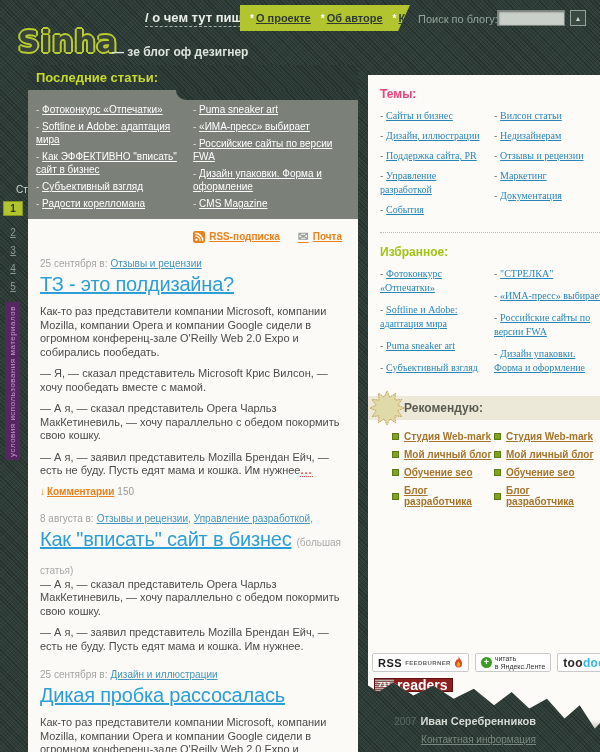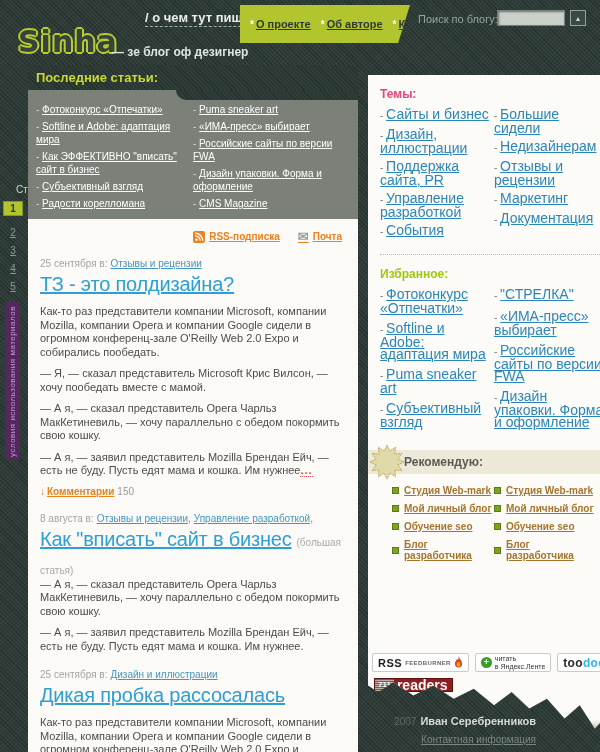--- a/index.html
+++ b/index.html
@@ -7,21 +7,21 @@
   #page{position:relative;width:600px;height:752px;overflow:hidden;
     font-family:"Liberation Sans",sans-serif;
     background-color:#303e39;
     background-image:
       repeating-linear-gradient(45deg, rgba(0,0,0,.22) 0 1px, transparent 1px 3px),
       repeating-linear-gradient(135deg, rgba(255,255,255,.03) 0 1px, transparent 1px 3px);}
   a{cursor:pointer;}
   
   .about-link{position:absolute;left:145px;top:10px;color:#e9eee9;font-size:13px;font-weight:bold;
     text-decoration:none;border-bottom:1px dashed #9fb0a8;padding-bottom:1px;}
-  .nav-flag{position:absolute;left:240px;top:5px;height:38px;width:170px;background:#b2c52e;
+  .nav-flag{position:absolute;left:240px;top:5px;height:26px;width:170px;background:#b2c52e;
     clip-path:polygon(0 0,100% 0,93% 100%,0 100%);display:flex;align-items:center;
     padding:0 16px 0 10px;gap:10px;}
   .nav-link{color:#2e3a33;font-size:11px;font-weight:bold;text-decoration:underline;white-space:nowrap;}
   .nav-star{color:#fff;text-decoration:none;display:inline-block;margin-right:2px;font-size:10px;}
   .search-label{position:absolute;left:418px;top:13px;font-size:11px;color:#93a49c;}
   .search-input{position:absolute;left:497px;top:10px;width:68px;height:16px;background:#c9cfc9;
     border:1px solid #76837c;box-shadow:inset 1px 1px 2px rgba(0,0,0,.45);font-size:10px;padding:0 3px;}
   .search-btn{position:absolute;left:570px;top:10px;width:16px;height:16px;background:#3a4a43;
     border:1px solid #94a39b;color:#cfd8d2;font-size:8px;line-height:13px;text-align:center;padding:0;}
   
@@ -86,21 +86,21 @@
   .sidebar{position:absolute;left:368px;top:75px;width:252px;min-height:660px;background:#fcfbf8;
     clip-path:polygon(0 0,100% 0,100% 99.5%,95% 97%,90% 99%,84% 95.5%,78% 97.5%,71% 94.5%,64% 96%,
       57% 93.5%,50% 95.5%,42% 93%,34% 94.5%,26% 92.5%,18% 94%,10% 92%,4% 93.5%,0 92.5%);}
   .sb-title{font-weight:bold;font-size:12px;margin:12px 12px 7px;}
   .t-pink{color:#e8457c;} .t-green{color:#a2c414;}
   .sb-cols{display:flex;padding:0 12px;}
   .sb-col{flex:1;padding-right:4px;}
   .sb-col li{margin-bottom:6px;line-height:12px;}
   .sb-col li::before{content:'- ';color:#777;font-size:10px;}
   .fav .sb-col li{margin-bottom:8px;}
-  .sb-link{color:#2b86b8;font-size:14px;text-decoration:underline;line-height:12px;}
+  .sb-link{color:#2b86b8;font-size:10px;text-decoration:underline;line-height:12px;font-family:Liberation Serif, serif;}
   .dotted-sep{border-bottom:1px dotted #b9b9b9;margin:10px 12px 2px;height:1px;}
   .rec-band{position:relative;background:#ece9d8;height:24px;margin-top:14px;display:flex;
     align-items:center;padding-left:36px;}
   .rec-title{color:#5a5a52;font-weight:bold;font-size:12px;}
   .star-ico{position:absolute;left:1px;top:-6px;width:36px;height:36px;}
   .rec-cols{display:flex;padding:11px 24px 0;}
   .rec-col{flex:1;}
   .rec-col li{display:flex;align-items:center;gap:5px;margin-bottom:7px;}
   .bullet{width:7px;height:7px;background:#7fa31c;border:1px solid #5e7a12;flex:0 0 auto;}
   .rec-link{color:#a5752c;font-size:10px;font-weight:bold;text-decoration:underline;}
@@ -239,21 +239,21 @@
           <ul>
         <li><a class="sb-link">Сайты и бизнес</a></li>
         <li><a class="sb-link">Дизайн, иллюстрации</a></li>
         <li><a class="sb-link">Поддержка сайта, PR</a></li>
         <li><a class="sb-link">Управление разработкой</a></li>
         <li><a class="sb-link">События</a></li>
       </ul>
         </div>
       <div class="sb-col">
           <ul>
-        <li><a class="sb-link">Большие сидели</a></li>
+        <li><a class="sb-link">Вилсон статьи</a></li>
         <li><a class="sb-link">Недизайнерам</a></li>
         <li><a class="sb-link">Отзывы и рецензии</a></li>
         <li><a class="sb-link">Маркетинг</a></li>
         <li><a class="sb-link">Документация</a></li>
       </ul>
         </div>
     </div>
 
     <div class="dotted-sep"></div>
 

